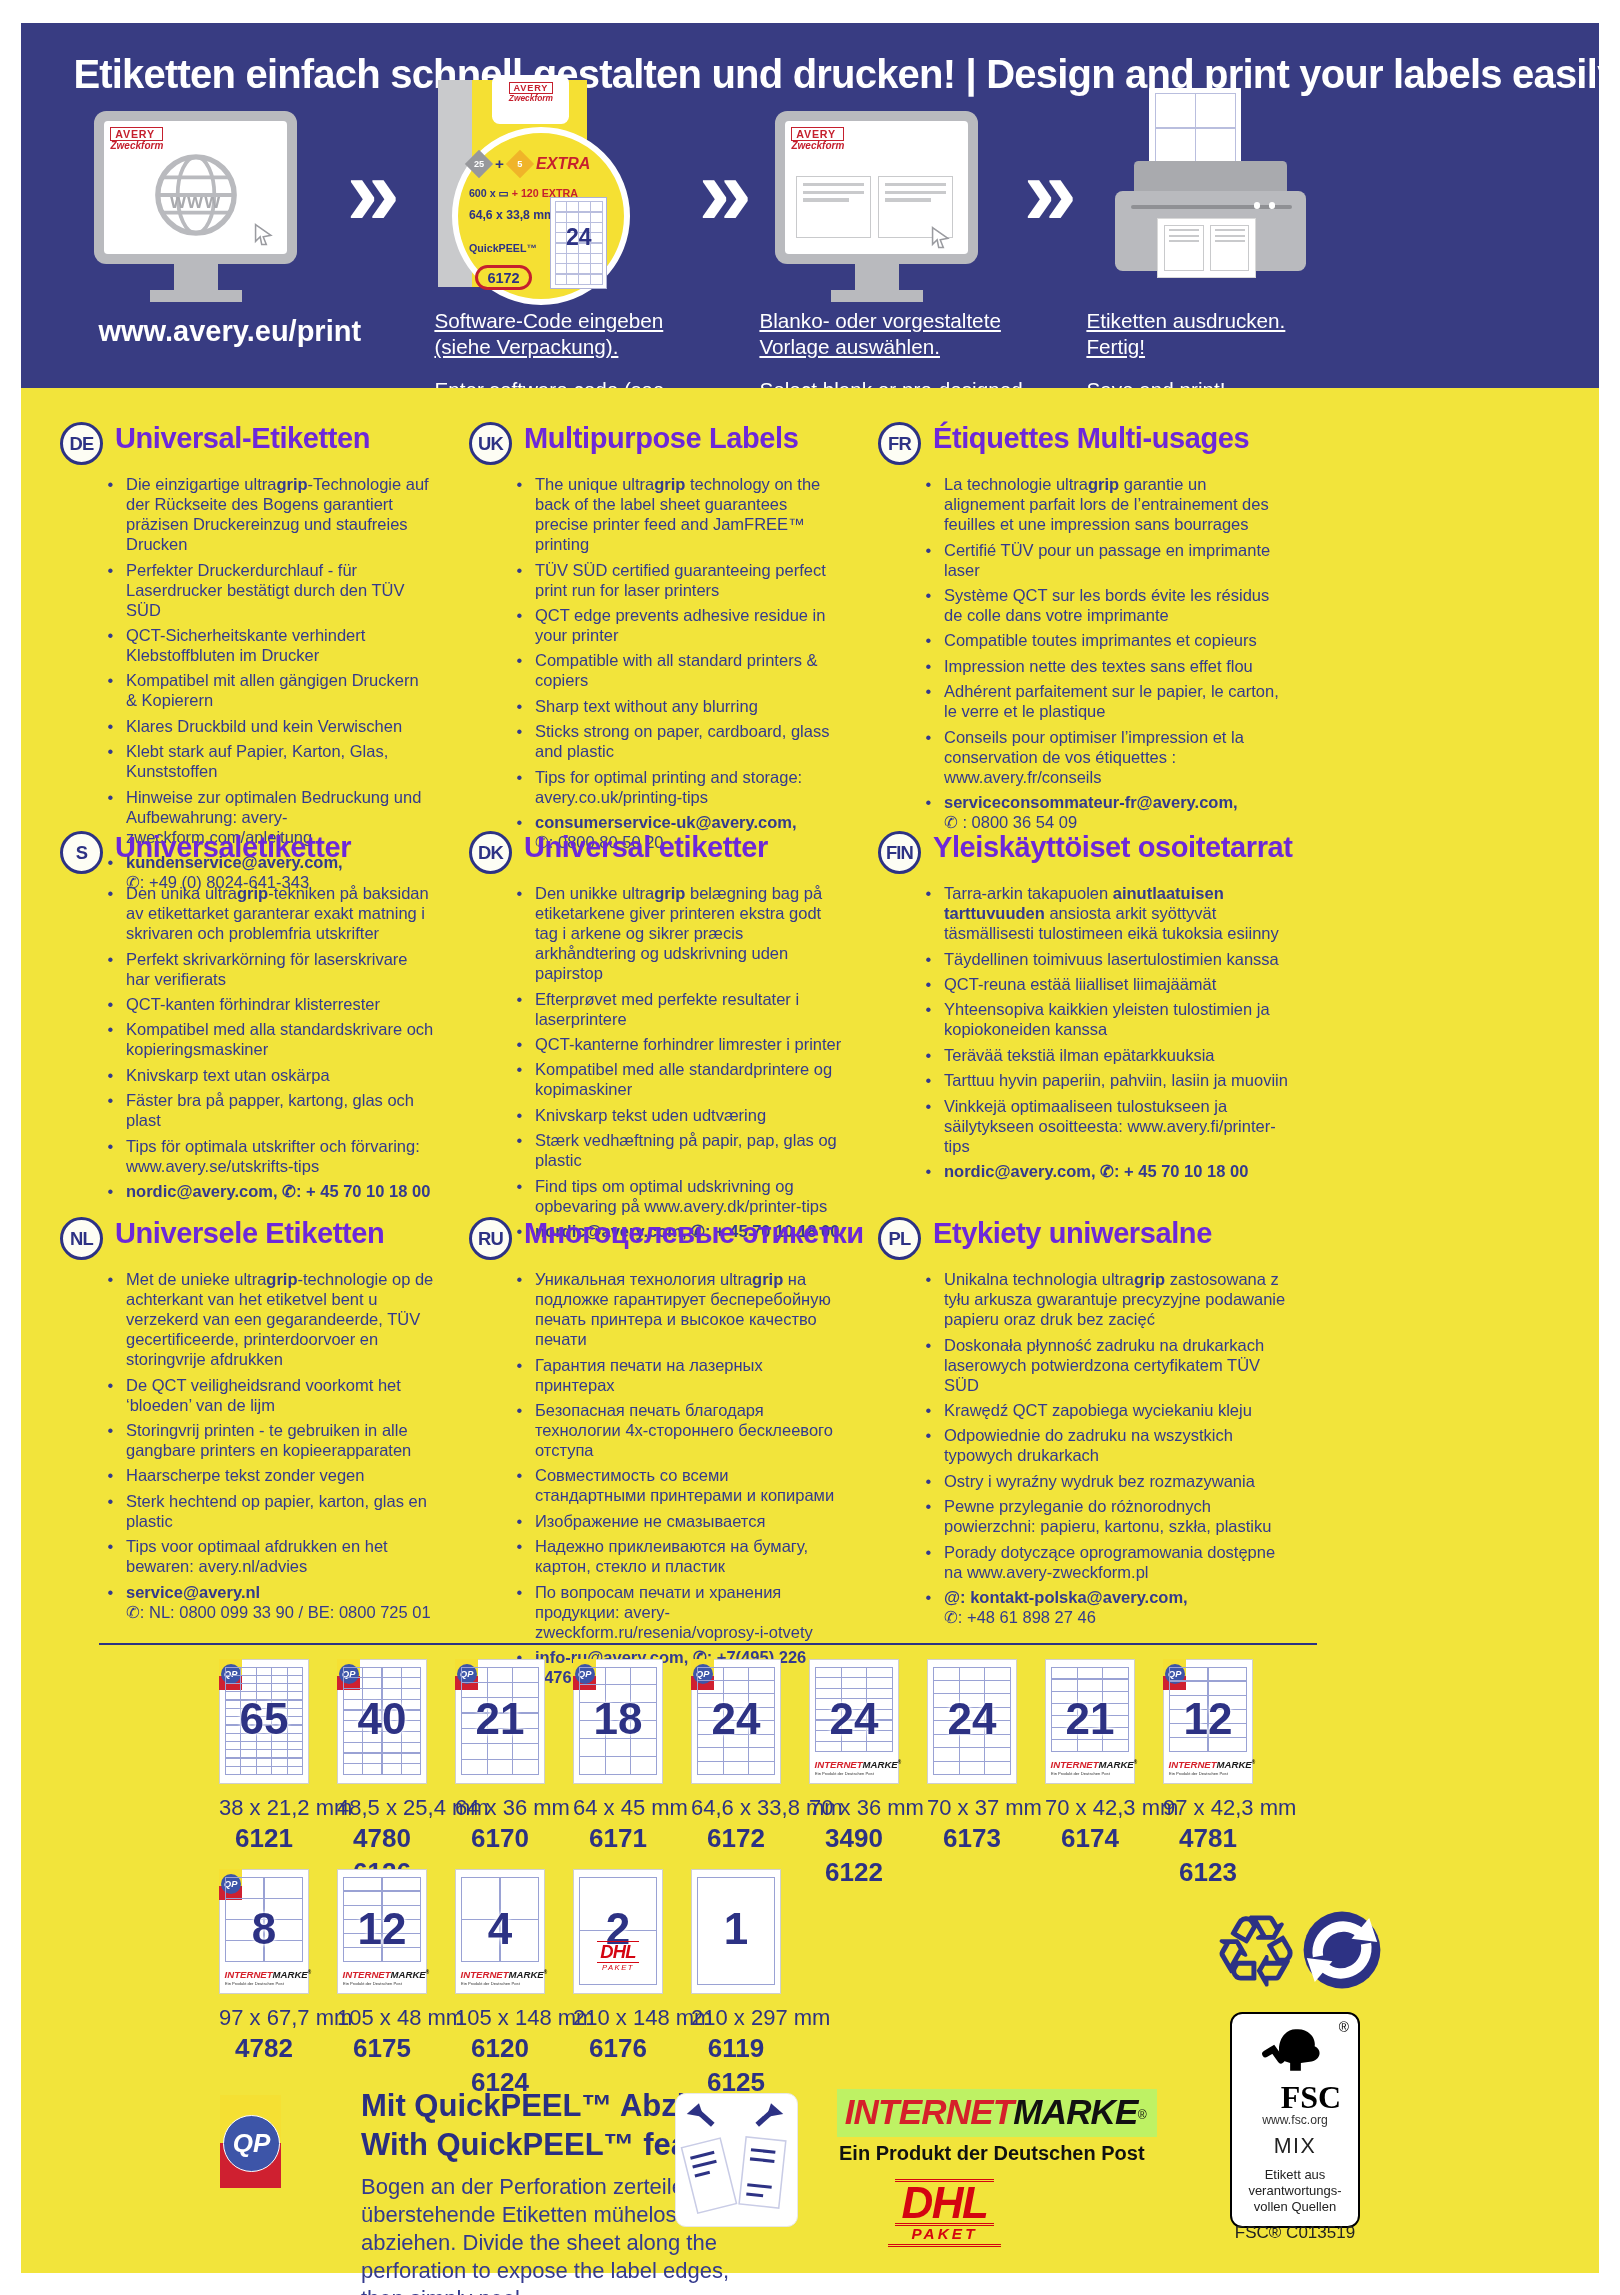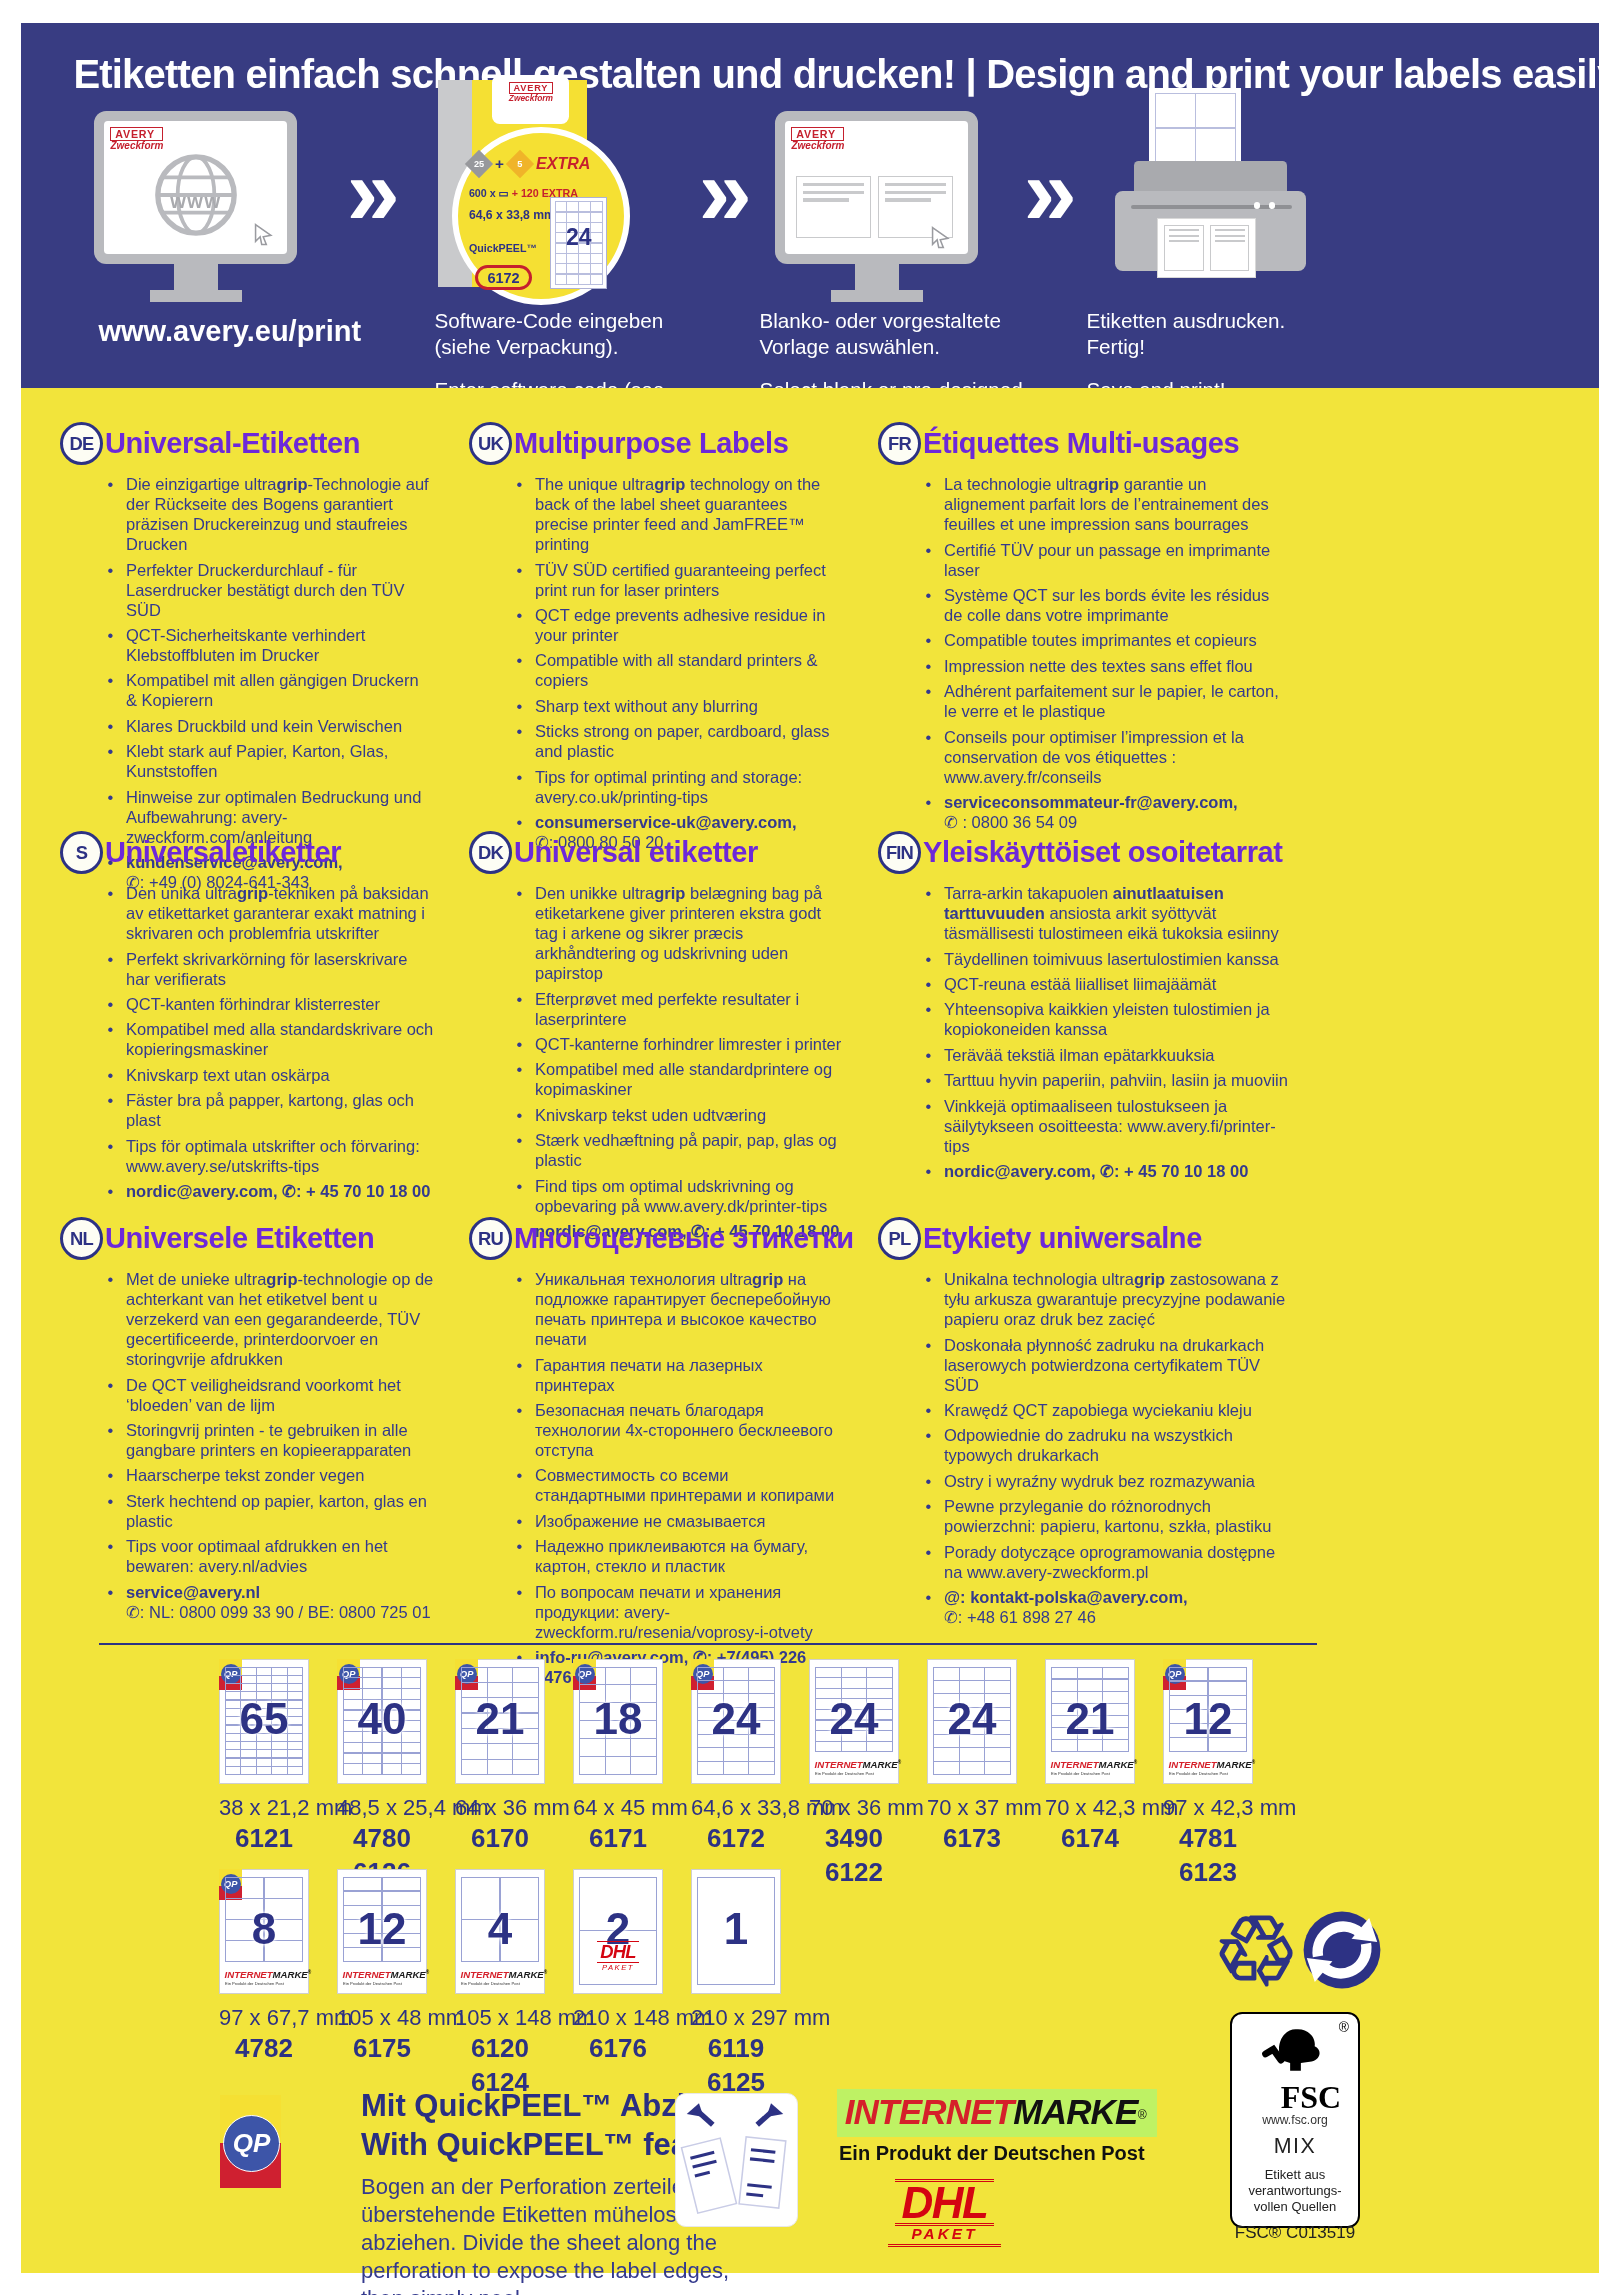--- a/index.html
+++ b/index.html
@@ -54,28 +54,28 @@
   .pr-feeder{position:absolute;left:19px;top:73px;width:153px;height:34px;background:#a9aaae;border-radius:4.6px;}
   .pr-body{position:absolute;left:0;top:103px;width:191px;height:80px;background:#b9babe;border-radius:7.7px;}
   .pr-slot{position:absolute;left:15.3px;top:13.8px;width:161px;height:4.6px;background:#8f9094;border-radius:2.3px;}
   .pr-led{position:absolute;top:10.7px;width:6.9px;height:6.9px;border-radius:50%;background:#fff;}
   .pr-out{position:absolute;left:42px;top:130px;width:99px;height:60px;background:#fff;border:0.8px solid #d8d8d8;display:flex;gap:6.1px;padding:6.1px;box-sizing:border-box;}
   .pr-lab{flex:1;border:0.8px solid #c9cacc;position:relative;overflow:hidden;}
   .pr-lab i{display:block;height:2.3px;background:#c9cacc;margin:3.1px 3.8px 0;}
 
   .cap{position:absolute;color:#fff;font-size:20.7px;line-height:26px;}
   .cap-url{font-size:29px;font-weight:600;}
-  .cap p{margin:0 0 17px 0;}
+  .cap p{margin:0 0 17px 0;text-decoration:underline;}
 
   
   .yellow{position:absolute;left:21.4px;top:388px;width:1578px;height:1885px;background:#f2e43b;}
 
   .lang-grid{position:absolute;left:60px;top:422px;width:1515px;display:grid;grid-template-columns:409px 409px 1fr;grid-template-rows:409px 386px auto;}
   .lang{position:relative;}
-  .lang-head{display:flex;align-items:center;gap:2px;}
+  .lang-head{display:flex;align-items:flex-start;gap:12px;}
   .badge{width:43px;height:43px;border-radius:50%;background:#fdfdf4;border:3.8px solid #2d3284;box-sizing:border-box;display:flex;align-items:center;justify-content:center;flex:0 0 auto;}
   .badge span{color:#2d3284;font-weight:bold;font-size:18.4px;letter-spacing:-0.8px;}
   .lang-title{margin:0;color:#6d28d9;font-size:29px;font-weight:bold;letter-spacing:-0.4px;white-space:nowrap;}
   .bullets{list-style:none;margin:9.2px 0 0 66px;padding:0;width:308px;}
   .lang:nth-child(3n) .bullets{width:346px;}
   .bullets li{position:relative;color:#343a8e;font-size:16.5px;line-height:20px;margin-bottom:5.4px;padding-left:0;}
   .bullets li::before{content:"•";position:absolute;left:-18.4px;color:#343a8e;}
   .bullets b{font-weight:bold;}
 
   

